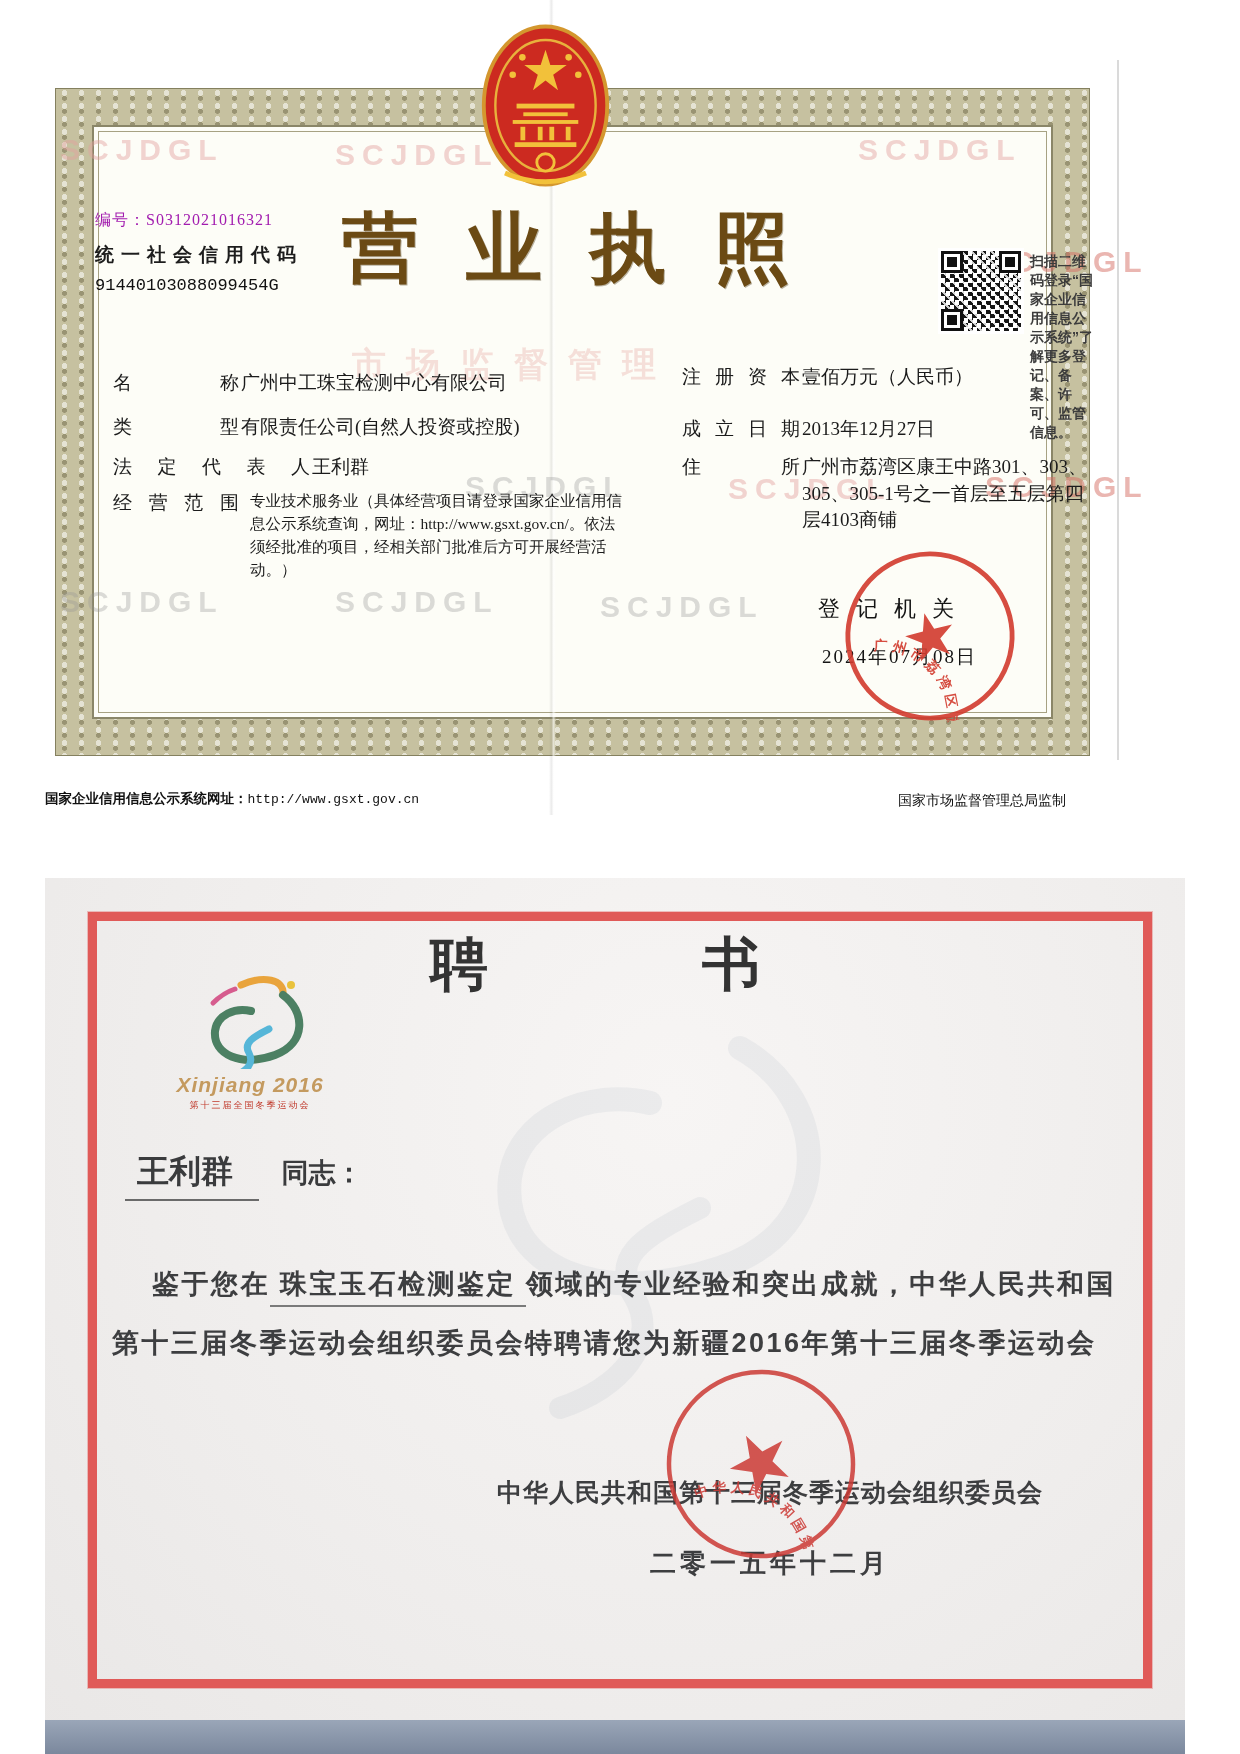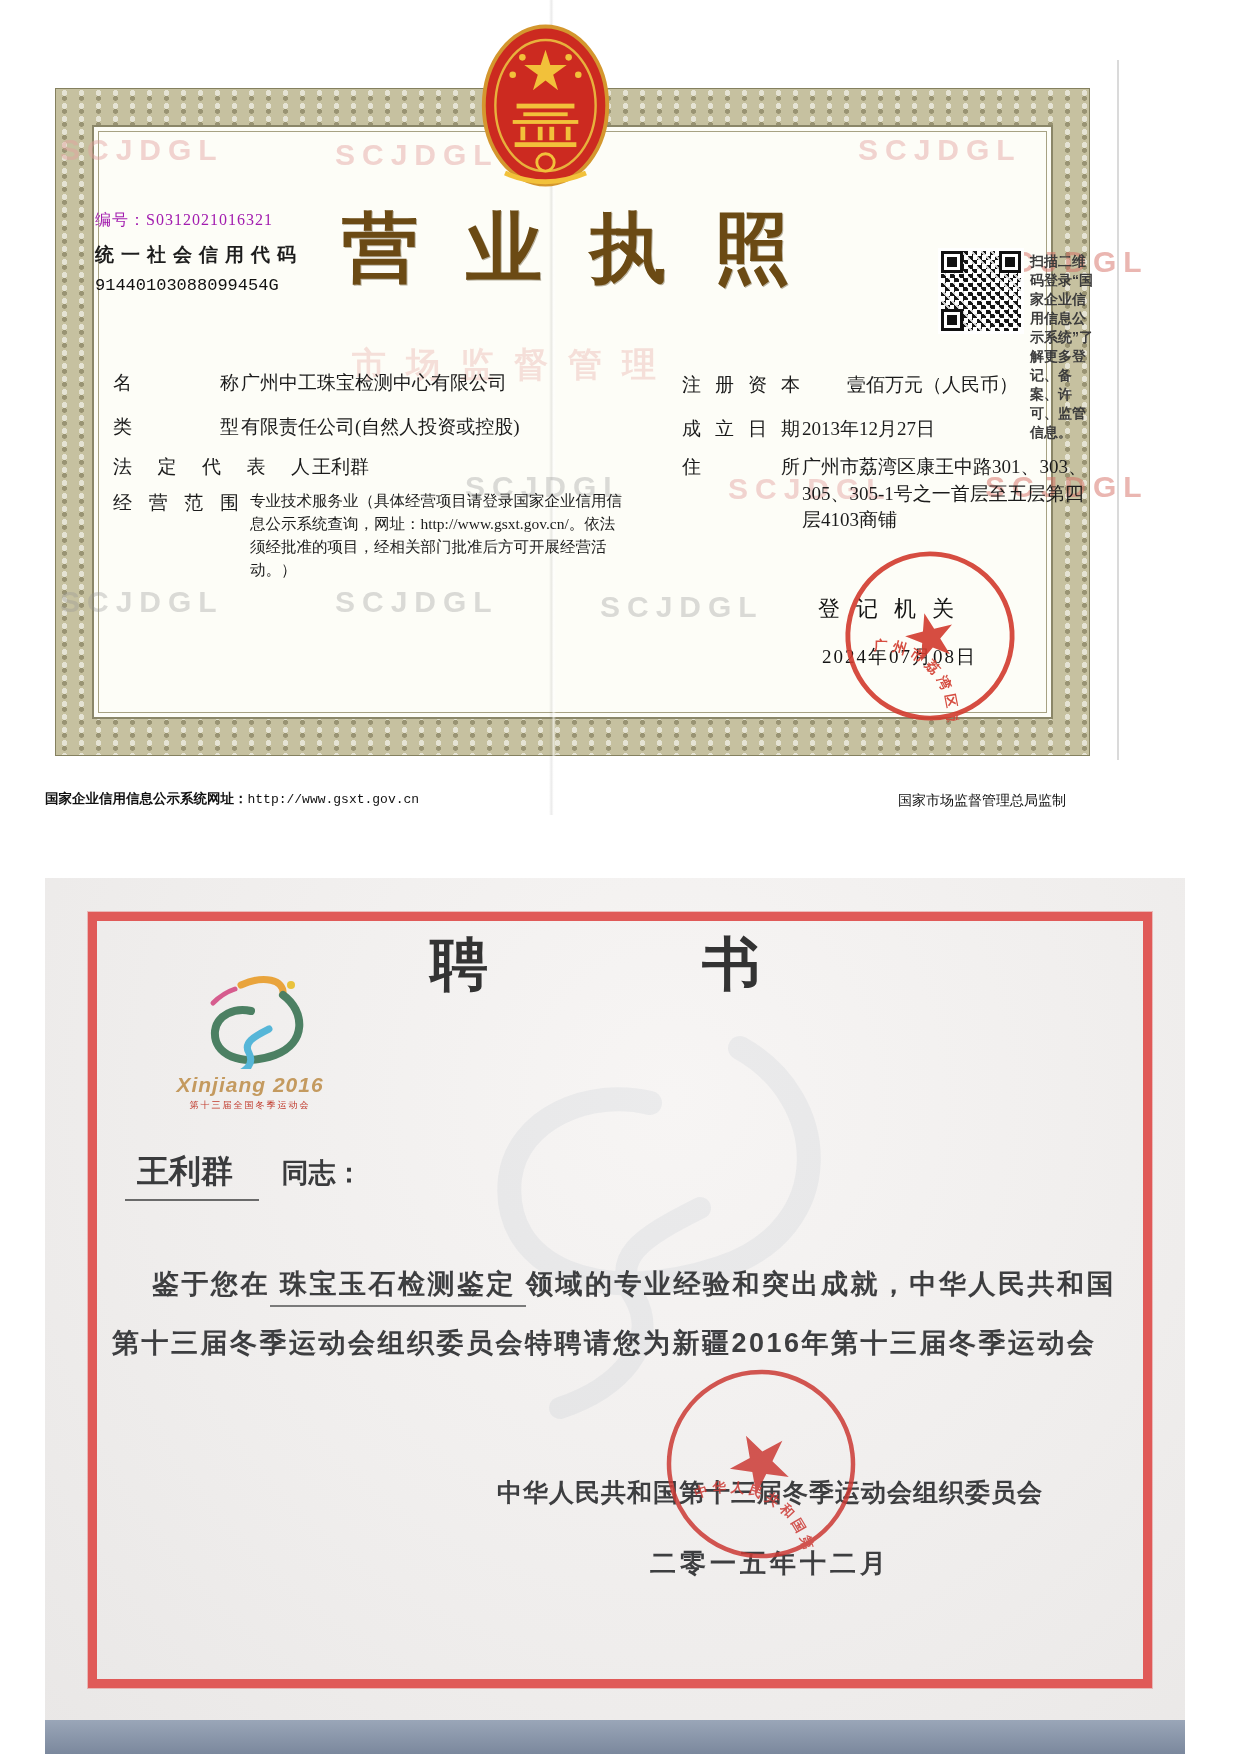--- a/index.html
+++ b/index.html
@@ -47,21 +47,21 @@
   .flabel.w5{width:197px;}
   .flabel.wr{width:118px;}
   .fval{margin-left:2px;}
   .small-val{font-size:15.5px;line-height:1.48;width:372px;margin-left:11px;}
   .addr-val{width:292px;line-height:1.4;}
 
   .row-l1{left:113px;top:370px;}
   .row-l2{left:113px;top:414px;}
   .row-l3{left:113px;top:454px;}
   .row-l4{left:113px;top:490px;}
-  .row-r1{left:682px;top:372px;gap:45px;}
+  .row-r1{left:682px;top:364px;}
   .row-r2{left:682px;top:416px;}
   .row-r3{left:682px;top:454px;}
 
   .registrar{left:818px;top:594px;font-size:22px;letter-spacing:16px;color:#141414;}
   .issue-date{left:822px;top:644px;font-size:19px;letter-spacing:2px;color:#141414;}
   .lic-seal{left:842px;top:548px;width:176px;height:176px;transform:rotate(-14deg);opacity:.9;}
 
   .footer-left{left:45px;top:790px;font-size:13.5px;font-weight:bold;color:#111;}
   .footer-left .url{font-family:"Liberation Mono",monospace;font-weight:normal;font-size:13px;}
   .footer-right{left:898px;top:792px;font-size:14px;color:#111;}

